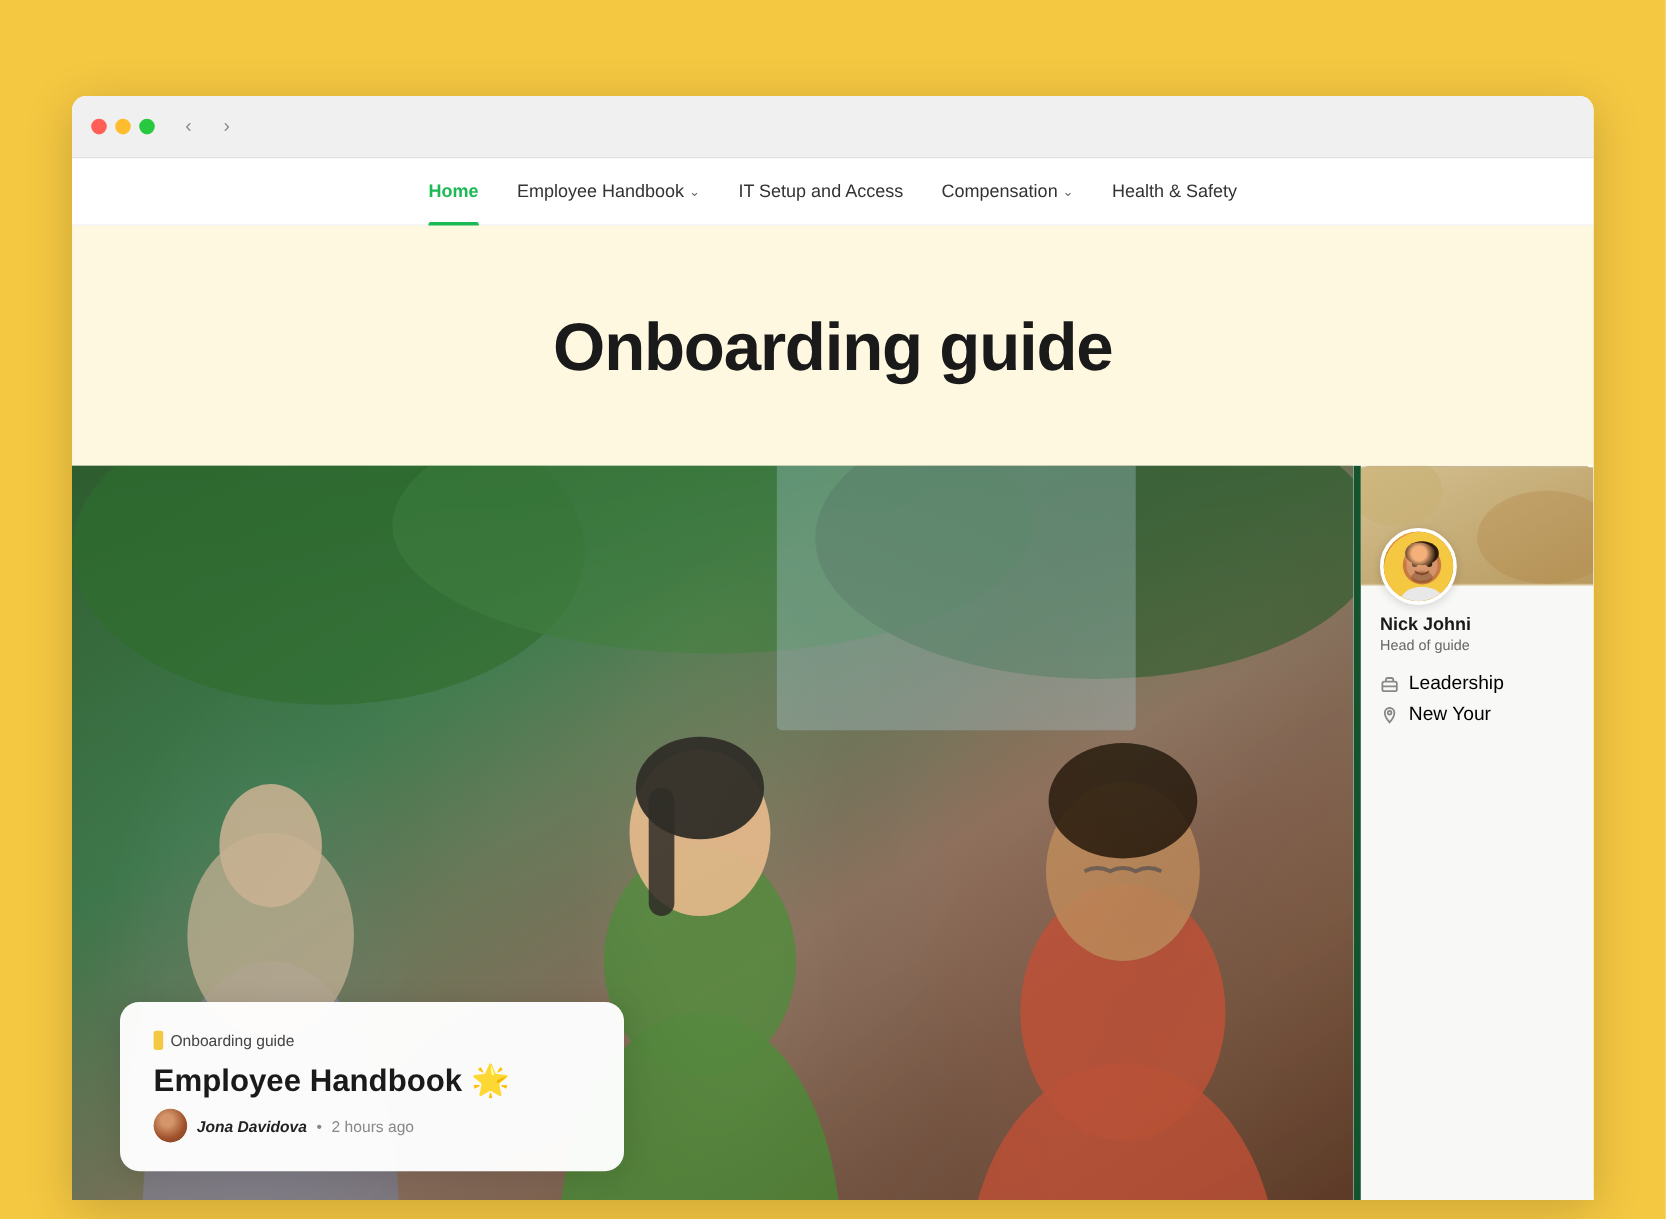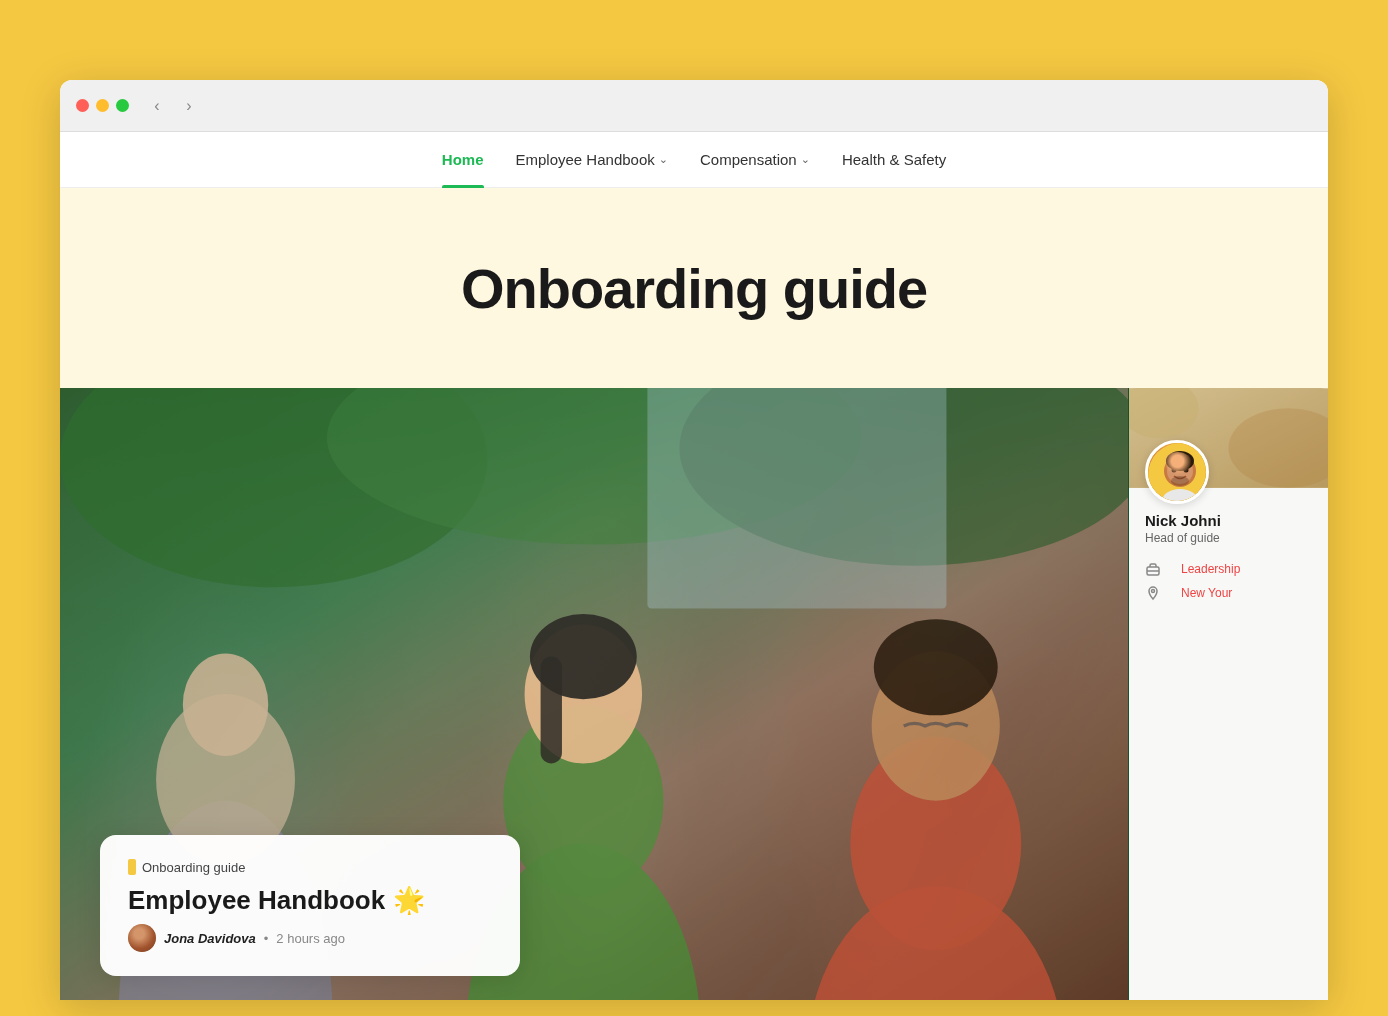--- a/index.html
+++ b/index.html
@@ -297,21 +297,21 @@
 
     .author-time {
       color: #888;
     }
 
     
     .sidebar-card {
       width: 200px;
       flex-shrink: 0;
       background: #fff;
-      border-left: 1px solid #14532d;
+      border-left: 6px solid #14532d;
       position: relative;
       overflow: hidden;
     }
 
     .sidebar-card-inner {
       position: absolute;
       top: 0;
       left: 0;
       right: 0;
       bottom: 0;
@@ -379,23 +379,23 @@
     .profile-details {
       margin-top: 16px;
       display: flex;
       flex-direction: column;
       gap: 8px;
     }
 
     .profile-detail-row {
       display: flex;
       align-items: center;
-      gap: 20px;
-      font-size: 12px;
-      color: #ef4444;
+      gap: 8px;
+      font-size: 16px;
+      color: #000000;
     }
 
     .detail-icon {
       width: 16px;
       height: 16px;
       color: #888;
       flex-shrink: 0;
     }
   </style>
 </head>
@@ -416,20 +416,23 @@
       </div>
     </div>
 
     <nav class="top-nav">
       <div class="nav-item active">
         <span>Home</span>
       </div>
       <div class="nav-item">
         <span>Employee Handbook</span>
         <span class="nav-chevron">⌄</span>
+      </div>
+      <div class="nav-item">
+        <span>IT Setup and Access</span>
       </div>
       <div class="nav-item">
         <span>Compensation</span>
         <span class="nav-chevron">⌄</span>
       </div>
       <div class="nav-item">
         <span>Health &amp; Safety</span>
       </div>
     </nav>
 

